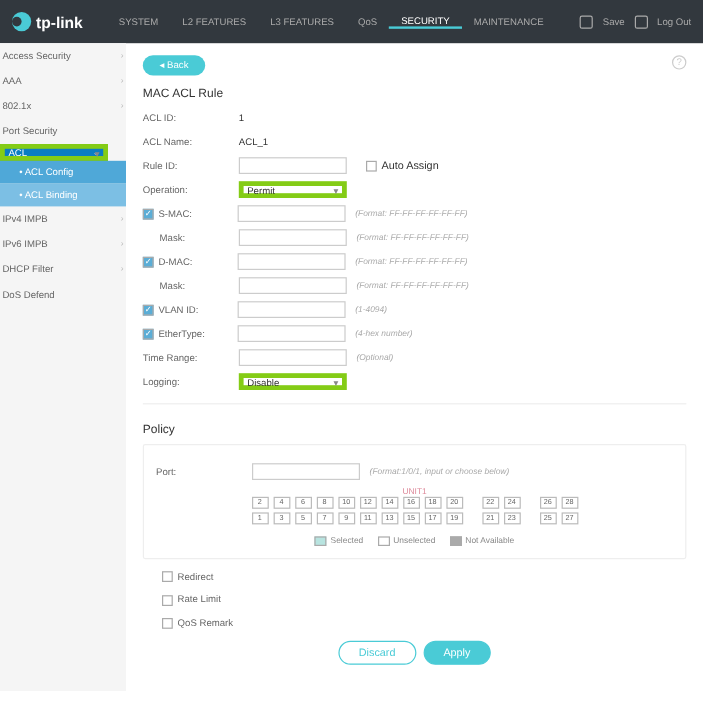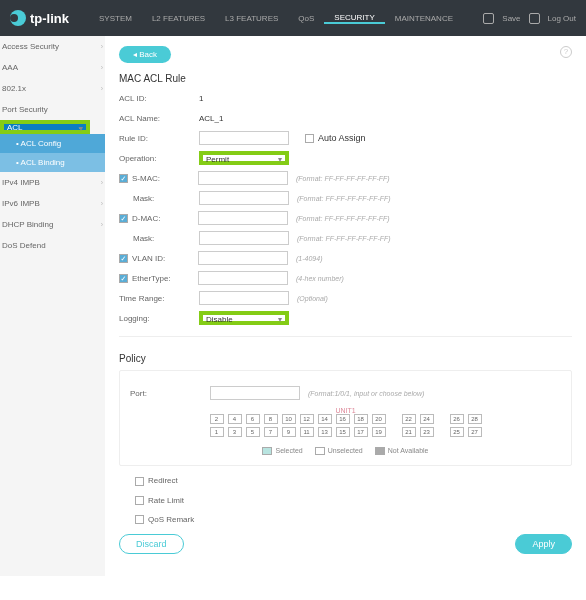--- a/index.html
+++ b/index.html
@@ -36,21 +36,21 @@
 .cb.ck::after{content:"✓";color:#fff;font-size:7px;display:block;line-height:7px;text-align:center}
 .sect{border-top:1px solid #eee;margin-top:10px;padding-top:6px}
 .policy-box{border:1px solid #eee;padding:10px;margin-top:6px;border-radius:2px}
 .port{width:14px;height:10px;border:1px solid #bbb;font-size:6px;text-align:center;line-height:8px;color:#666;cursor:pointer}
 .port-row{display:flex;gap:4px;justify-content:center}
 .legend{display:flex;gap:12px;justify-content:center;margin-top:10px;font-size:7px;color:#888}
 .legend .sw{width:10px;height:8px;border:1px solid #aaa;display:inline-block;margin-right:3px;vertical-align:middle}
 .legend .sw.s1{background:#b8e4e0}
 .legend .sw.s3{background:#aaa}
 .policy-item{margin:10px 16px;font-size:8px;color:#666}
-.actions{display:flex;gap:6px;justify-content:space-between;}
+.actions{display:flex;gap:6px;justify-content:center;}
 .btn{padding:4px 16px;border-radius:10px;font-size:9px;cursor:pointer;border:1px solid #4acbd6}
 .btn.outline{background:#fff;color:#4acbd6}
 .btn.fill{background:#4acbd6;color:#fff}
 .help{position:absolute;right:14px;top:10px;width:12px;height:12px;border:1px solid #ccc;border-radius:50%;text-align:center;line-height:10px;color:#ccc;font-size:8px}
 .unit{text-align:center;font-size:7px;color:#d89;margin-top:6px}
 .port-gap{width:8px}
 </style>
 </head>
 <body>
 
@@ -100,21 +100,21 @@
       <div class="side-sub light">• ACL Binding</div>
       <div class="side-item">
         <span>IPv4 IMPB</span>
         <span class="chev">›</span>
       </div>
       <div class="side-item">
         <span>IPv6 IMPB</span>
         <span class="chev">›</span>
       </div>
       <div class="side-item">
-        <span>DHCP Binding</span>
+        <span>DHCP Filter</span>
         <span class="chev">›</span>
       </div>
       <div class="side-item">
         <span>DoS Defend</span>
       </div>
     </div>
   <div class="content">
     <div class="help">?</div>
     <button class="back-btn">◂ <span>Back</span></button>
     <div class="title">MAC ACL Rule</div>

